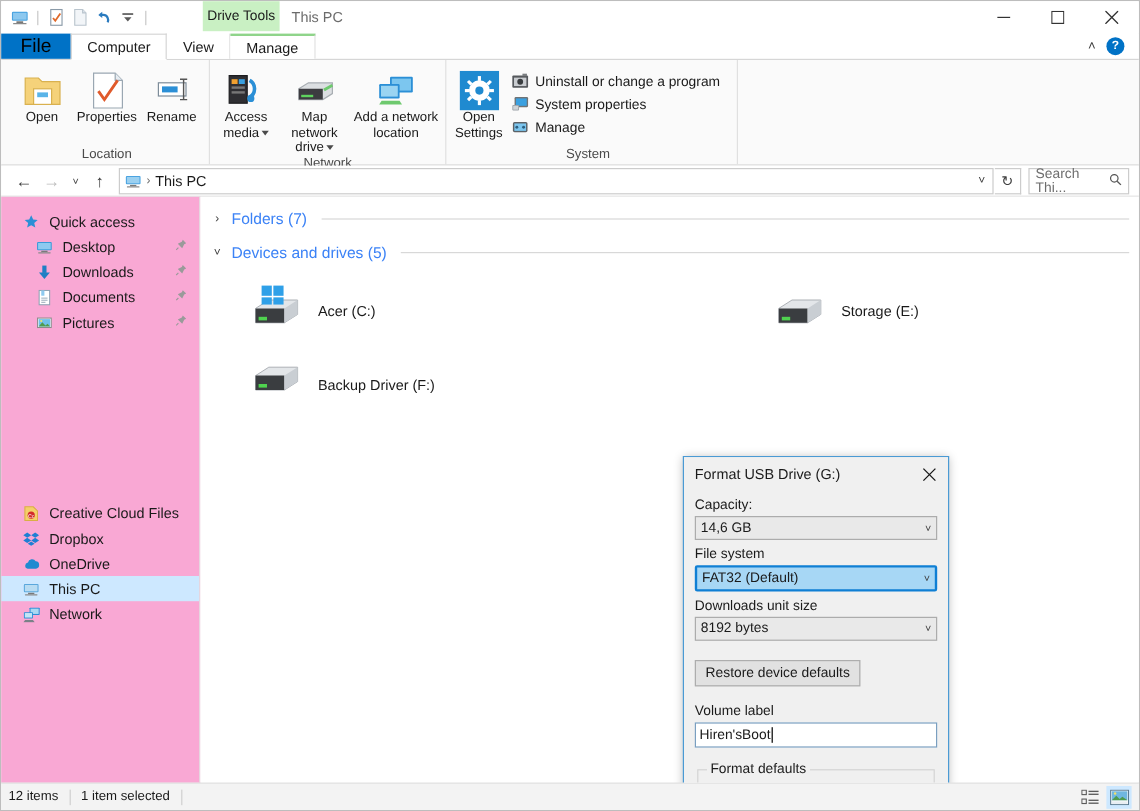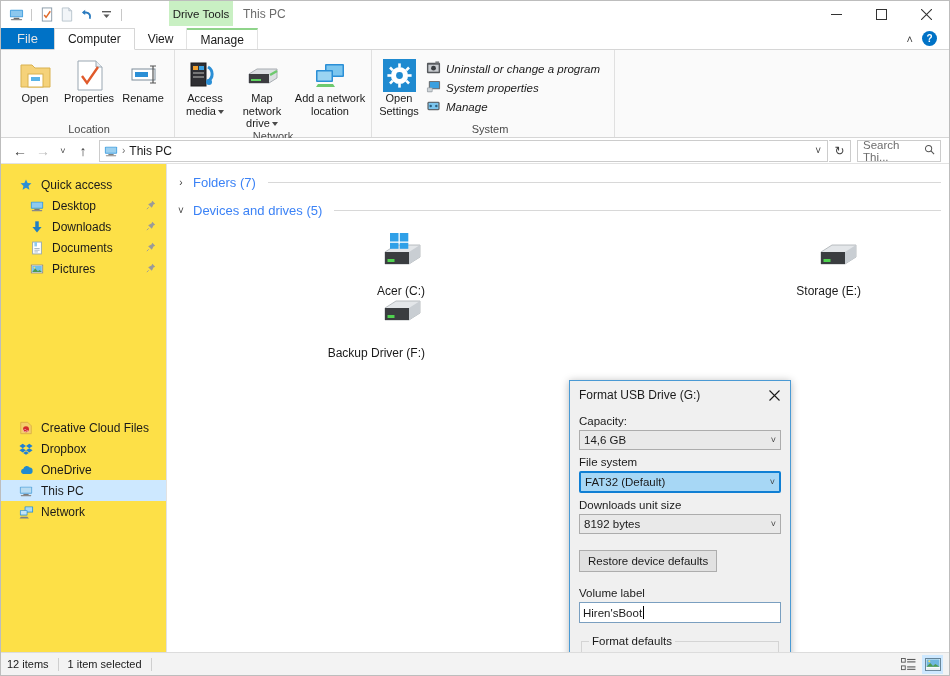--- a/index.html
+++ b/index.html
@@ -66,22 +66,22 @@
   }
   .tab {
     padding: 0 13px;
     display: flex; align-items: center;
     font-size: 12px; color: #1a1a1a;
     background: #fff;
     border-right: 1px solid #e2e2e2;
     position: relative;
   }
   .tab.file {
-    background: #0072c6; color: #e5e5e5;
-    padding: 0 16px; font-size: 13px;
+    background: #0072c6; color: #000000;
+    padding: 0 16px; font-size: 16px;
     border-right: none;
   }
   .tab.active {
     background: #fff;
     border-top: 1px solid #d6d6d6;
     border-left: 1px solid #d6d6d6;
     border-right: 1px solid #d6d6d6;
     border-bottom: 1px solid #fff;
     margin-bottom: -1px; z-index: 2;
   }
@@ -129,21 +129,21 @@
     display: inline-block; width: 0; height: 0; margin-left: 2px;
     border-left: 3px solid transparent; border-right: 3px solid transparent;
     border-top: 4px solid #4a4a4a; vertical-align: middle;
   }
   .small-btn {
     display: flex; align-items: center; gap: 5px;
     height: 19px; padding: 0 4px;
     font-size: 11.5px; color: #1a1a1a;
     white-space: nowrap;
   }
-  .sysitems { display: flex; flex-direction: column; justify-content: center; padding-top: 4px; font-style: italic; }
+  .sysitems { display: flex; flex-direction: column; justify-content: center; padding-top: 4px; }
 
   
   .addrbar {
     height: 26px; flex: 0 0 26px;
     background: #fff;
     display: flex; align-items: center;
     padding: 0 8px; gap: 1px;
     border-bottom: 1px solid #e2e2e2;
   }
   .nav-ic {
@@ -173,21 +173,21 @@
     border: 1px solid #cccccc; background: #fff;
     display: flex; align-items: center; padding: 0 5px;
     font-size: 11.5px; color: #6d6d6d;
   }
   .searchbox .mag { margin-left: auto; }
 
   
   .body { flex: 1; display: flex; min-height: 0; position: relative; }
   .navpane {
     width: 166px; flex: 0 0 166px;
-    background: #fde047;
+    background: #f9a8d4;
     border-right: 1px solid #e2e2e2;
     padding-top: 10px;
     overflow: hidden;
   }
   .navitem {
     height: 21px; display: flex; align-items: center;
     padding-left: 17px; gap: 7px;
     font-size: 12px; color: #1a1a1a;
     position: relative;
   }
@@ -201,23 +201,22 @@
     display: flex; align-items: center; gap: 6px;
     padding-left: 8px; height: 24px;
   }
   .grouphdr .chev { color: #3c3c3c; font-size: 10px; width: 12px; text-align: center; }
   .grouphdr .gtitle { font-size: 13px; color: #3b82f6; }
   .grouphdr .rule { flex: 1; height: 1px; background: #d8d8d8; margin-left: 6px; margin-right: 8px; }
 
   .tiles { display: flex; flex-wrap: wrap; padding: 4px 0 0 34px; }
   .tile {
     width: 228px; height: 62px;
-    display: flex; align-items: flex-end; gap: 2px;
+    display: flex; align-items: center; gap: 12px;
     padding: 4px;
-    flex-direction: column;
   }
   .tile .tname { font-size: 12px; color: #1a1a1a; padding-top: 4px; }
 
   
   .drv { position: relative; width: 48px; height: 44px; flex: 0 0 48px; }
 
   
   .statusbar {
     height: 23px; flex: 0 0 23px;
     background: #f3f3f3;

